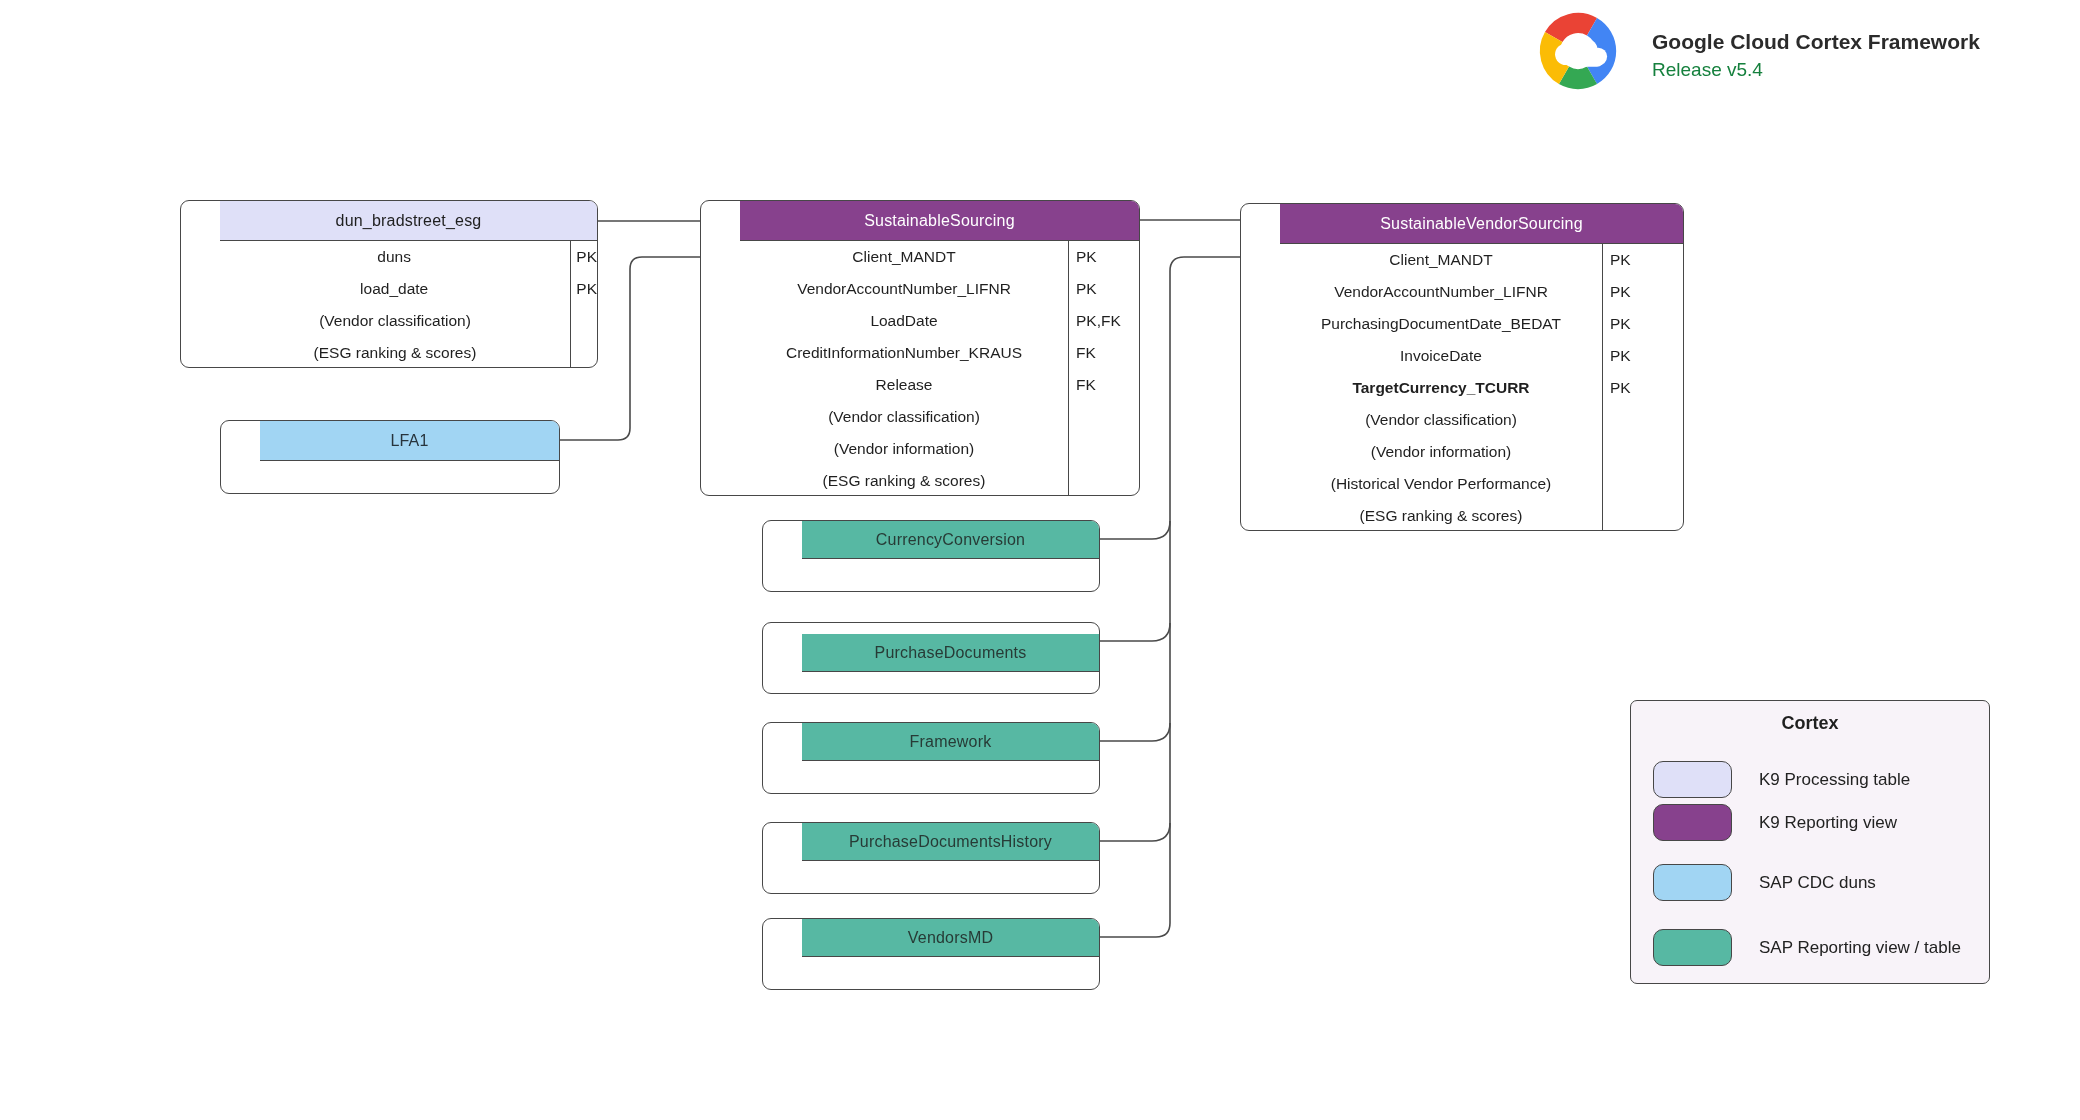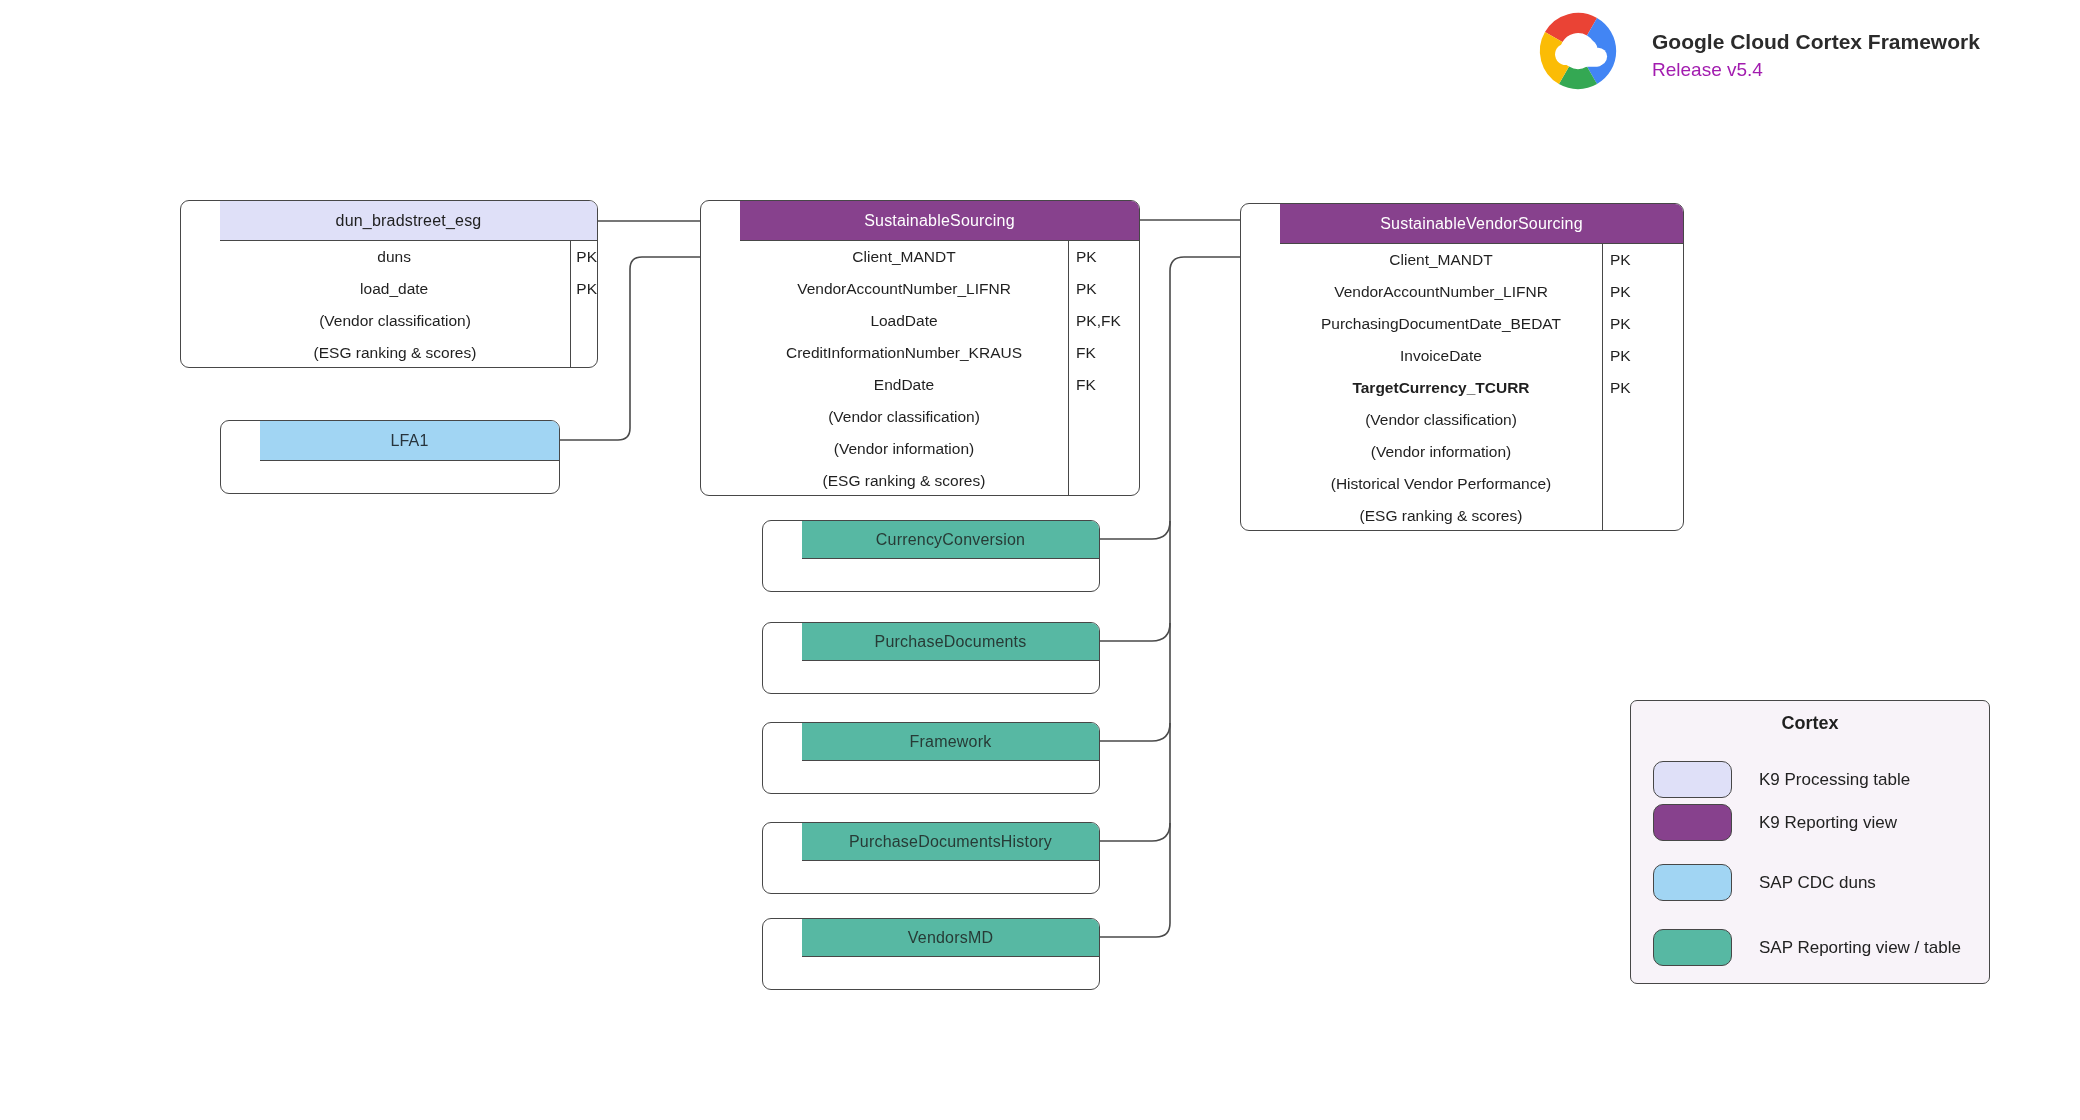--- a/index.html
+++ b/index.html
@@ -26,21 +26,21 @@
   .thead.teal{background:#57B8A3;color:#273b36;}
   .tbody{position:relative;}
   .trow{display:flex;align-items:center;height:32px;}
   .fname{text-align:center;font-size:15.5px;}
   .fkey{font-size:15.5px;padding-left:8px;}
   .coldiv{position:absolute;top:0;bottom:0;width:0;border-left:1.4px solid #474747;}
 
   
   #brand{position:absolute;left:1652px;top:30px;z-index:1;}
   #brand .t{font-size:21px;font-weight:bold;color:#2b2b2b;}
-  #brand .s{font-size:19px;color:#a21caf;margin-top:5px;}
+  #brand .s{font-size:19px;color:#15803d;margin-top:5px;}
   #gc-logo{position:absolute;left:1522px;top:8px;z-index:1;}
 
   
   #legend{
     position:absolute;left:1630px;top:700px;width:360px;height:284px;
     background:#F8F3F9;border:1.6px solid #474747;border-radius:7px;
     box-sizing:border-box;z-index:1;
   }
   #legend .ltitle{
     text-align:center;font-weight:bold;font-size:18px;margin-top:12px;color:#1f1f1f;
@@ -128,21 +128,21 @@
     </div>
     <div class="trow">
       <span class="fname" style="width:328px;">LoadDate</span>
       <span class="fkey">PK,FK</span>
     </div>
     <div class="trow">
       <span class="fname" style="width:328px;">CreditInformationNumber_KRAUS</span>
       <span class="fkey">FK</span>
     </div>
     <div class="trow">
-      <span class="fname" style="width:328px;">EndDate</span>
+      <span class="fname" style="width:328px;">Release</span>
       <span class="fkey">FK</span>
     </div>
     <div class="trow">
       <span class="fname" style="width:328px;">(Vendor classification)</span>
       <span class="fkey"></span>
     </div>
     <div class="trow">
       <span class="fname" style="width:328px;">(Vendor information)</span>
       <span class="fkey"></span>
     </div>
@@ -196,21 +196,21 @@
     <div class="coldiv" style="left:322px;"></div>
   </div>
 </div>
 
 <div class="node" style="left:762px;top:520px;width:338px;height:72px;">
   <div class="thead teal" style="height:38px;">CurrencyConversion</div>
   <div class="tbody" style="height:33px;"></div>
 </div>
 
 <div class="node" style="left:762px;top:622px;width:338px;height:72px;">
-  <div class="thead teal" style="height:38px;">PurchaseDocuments</div>
+  <div class="thead teal" style="height:38px;margin-top:11px;">PurchaseDocuments</div>
   <div class="tbody" style="height:33px;"></div>
 </div>
 
 <div class="node" style="left:762px;top:722px;width:338px;height:72px;">
   <div class="thead teal" style="height:38px;">Framework</div>
   <div class="tbody" style="height:33px;"></div>
 </div>
 
 <div class="node" style="left:762px;top:822px;width:338px;height:72px;">
   <div class="thead teal" style="height:38px;">PurchaseDocumentsHistory</div>

